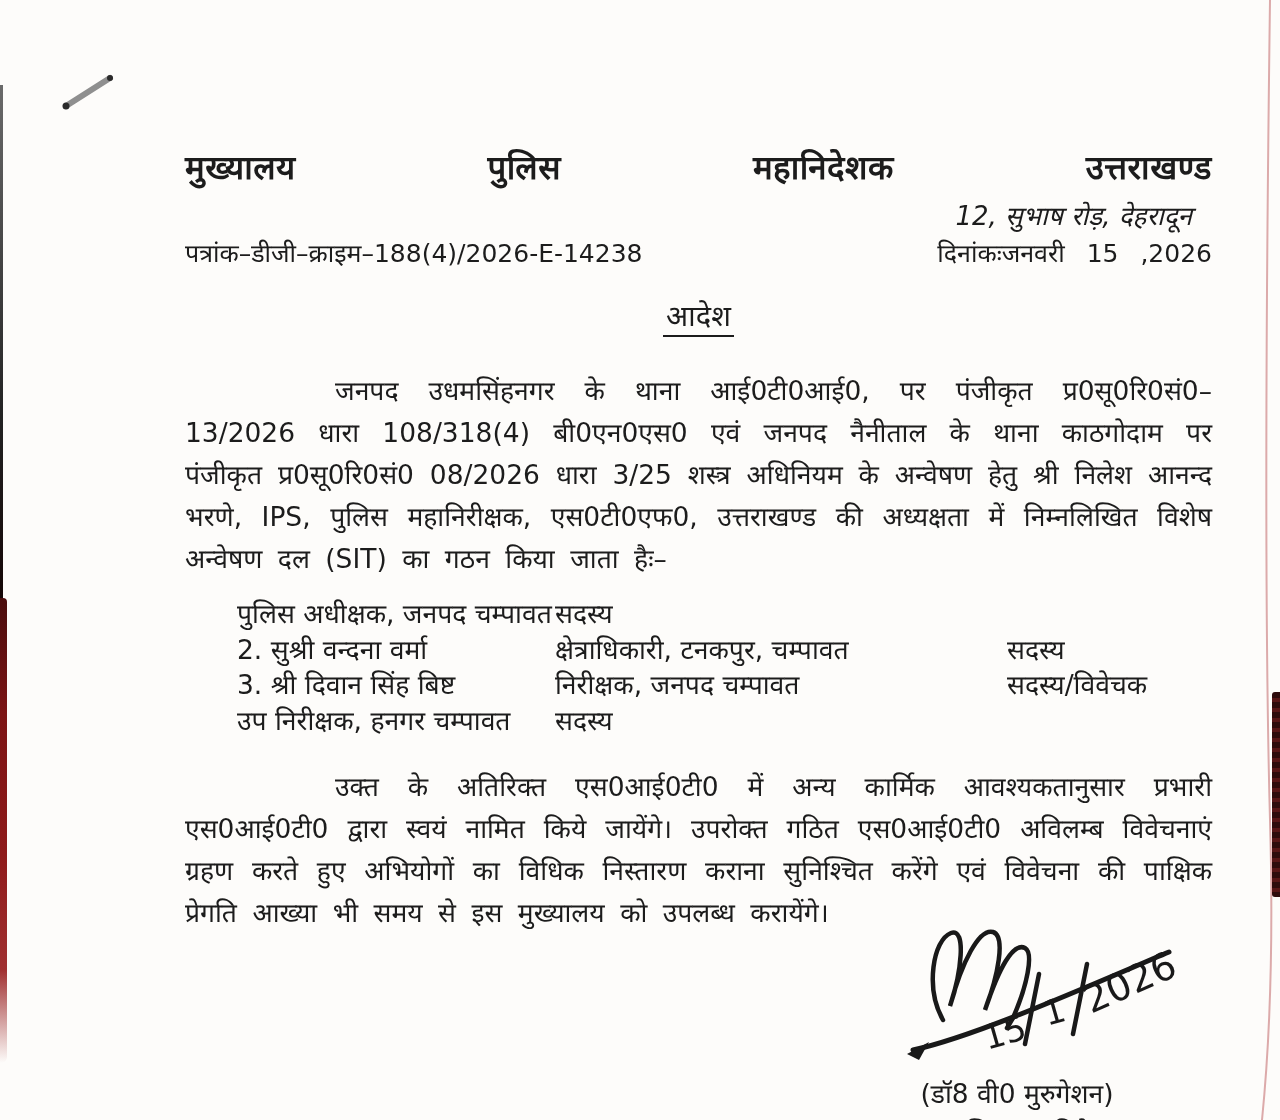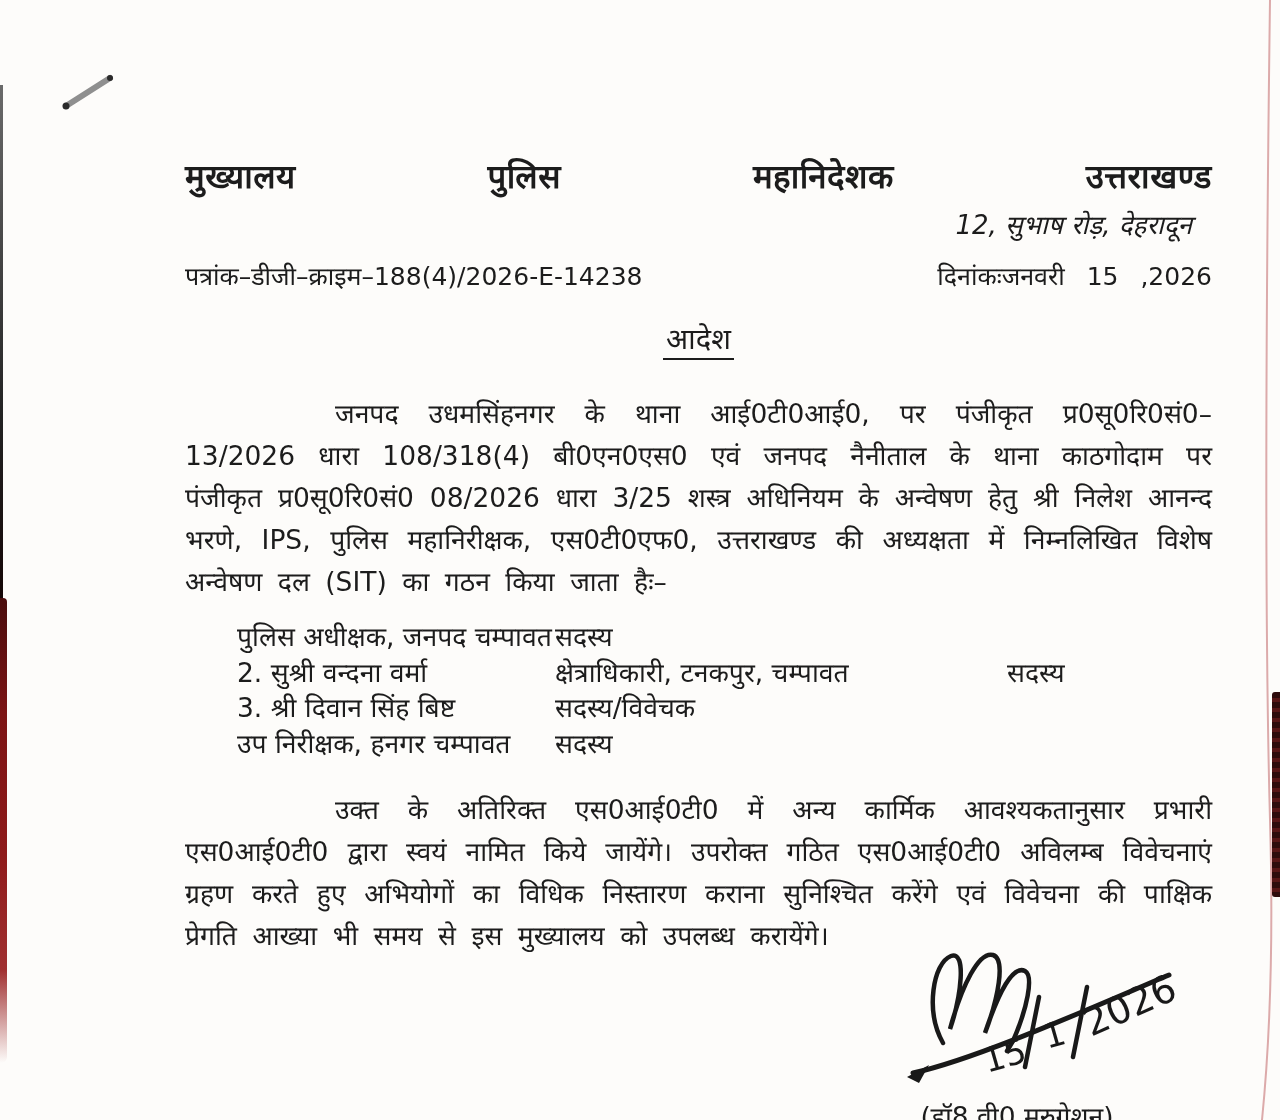--- a/index.html
+++ b/index.html
@@ -4,36 +4,36 @@
 <style>
   html,body{margin:0;padding:0;}
   body{
     width:1280px;height:1120px;position:relative;overflow:hidden;
     background:#fdfcfa;
     font-family:"DejaVu Sans", sans-serif;
     color:#1c1c1c;
   }
   .sheet{
     position:absolute;inset:0;
-    padding:11px 68px 0 185px;
+    padding:2px 68px 0 185px;
     box-sizing:border-box;
   }
   
   .hdr-row{
     margin-top:142px;
     display:flex;justify-content:space-between;align-items:baseline;
     font-weight:bold;font-size:33px;letter-spacing:.5px;
   }
   .addr-row{
     margin-top:8px;text-align:right;font-size:26px;
     transform:translateX(-20px);
     font-style:italic;
   }
   .meta-row{
-    margin-top:16px;display:flex;justify-content:space-between;
+    margin-top:2px;display:flex;justify-content:space-between;
     font-size:25px;
   }
   .meta-date{word-spacing:14px;}
   
   .order-title{
     margin-top:26px;text-align:center;
   }
   .order-title span{
     font-size:29px;font-weight:normal;
     border-bottom:2.5px solid #1c1c1c;padding:0 3px 2px 3px;
@@ -112,20 +112,21 @@
       <span>पुलिस अधीक्षक, जनपद चम्पावत</span>
       <span>सदस्य</span>
     </div>
     <div class="member-row">
       <span><span class="member-no">2.</span> <span>सुश्री वन्दना वर्मा</span></span>
       <span>क्षेत्राधिकारी, टनकपुर, चम्पावत</span>
       <span>सदस्य</span>
     </div>
     <div class="member-row">
       <span><span class="member-no">3.</span> <span>श्री दिवान सिंह बिष्ट</span></span>
+      <span>निरीक्षक, जनपद चम्पावत</span>
       <span>सदस्य/विवेचक</span>
     </div>
     <div class="member-row">
       <span>उप निरीक्षक, हनगर चम्पावत</span>
       <span>सदस्य</span>
     </div>
   </div>
 
   <div class="para para2">उक्त के अतिरिक्त एस0आई0टी0 में अन्य कार्मिक आवश्यकतानुसार प्रभारी एस0आई0टी0 द्वारा स्वयं नामित किये जायेंगे। उपरोक्त गठित एस0आई0टी0 अविलम्ब विवेचनाएं ग्रहण करते हुए अभियोगों का विधिक निस्तारण कराना सुनिश्चित करेंगे एवं विवेचना की पाक्षिक प्रेगति आख्या भी समय से इस मुख्यालय को उपलब्ध करायेंगे।</div>
 

